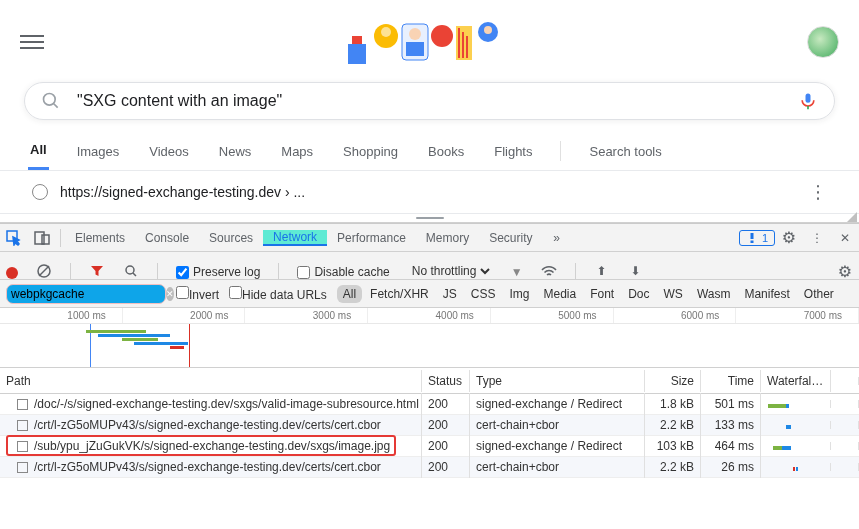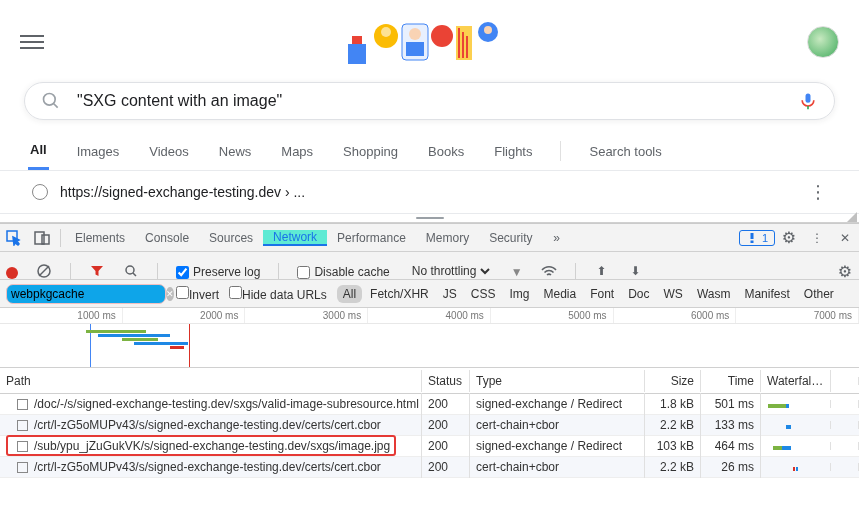--- a/index.html
+++ b/index.html
@@ -54,21 +54,21 @@
 .dt-filter .fbox input { border: none; outline: none; background: transparent; flex: 1; font-size: 12px; }
 .dt-filter .fbox .clr { width: 14px; height: 14px; border-radius: 50%; background: #bdbdbd; color: #fff; display: flex; align-items: center; justify-content: center; font-size: 9px; cursor: pointer; }
 .chips { display: flex; gap: 2px; }
 .chip { padding: 2px 6px; border-radius: 6px; cursor: pointer; color: #333; }
 .chip.active { background: #d0d0d0; }
 
 .dt-filter2 { display: flex; align-items: center; height: 26px; border-bottom: 1px solid #d0d0d0; background: #f3f3f3; padding: 0 6px; gap: 16px; font-size: 12px; }
 
 .timeline { height: 60px; border-bottom: 1px solid #d0d0d0; background: #fff; position: relative; font-size: 10px; color: #777; }
 .timeline .ticks { position: absolute; top: 0; left: 0; right: 0; height: 16px; display: flex; border-bottom: 1px solid #e8e8e8; }
-.timeline .tick { flex: 1; border-right: 1px solid #eee; text-align: right; padding-right: 6px; line-height: 16px; }
+.timeline .tick { flex: 1; border-right: 1px solid #eee; text-align: right; padding-right: 16px; line-height: 16px; }
 .timeline .bars { position: absolute; top: 22px; left: 10%; width: 14%; height: 30px; }
 .timeline .bar { position: absolute; height: 3px; }
 
 .table { font-size: 12px; }
 .thead { display: flex; height: 26px; align-items: center; border-bottom: 1px solid #d0d0d0; background: #fff; color: #333; }
 .th, .td { border-right: 1px solid #e0e0e0; padding: 4px 6px; overflow: hidden; white-space: nowrap; text-overflow: ellipsis; }
 .c-path { flex: 1; }
 .c-status { width: 48px; }
 .c-type { width: 175px; }
 .c-size { width: 56px; text-align: right; }

